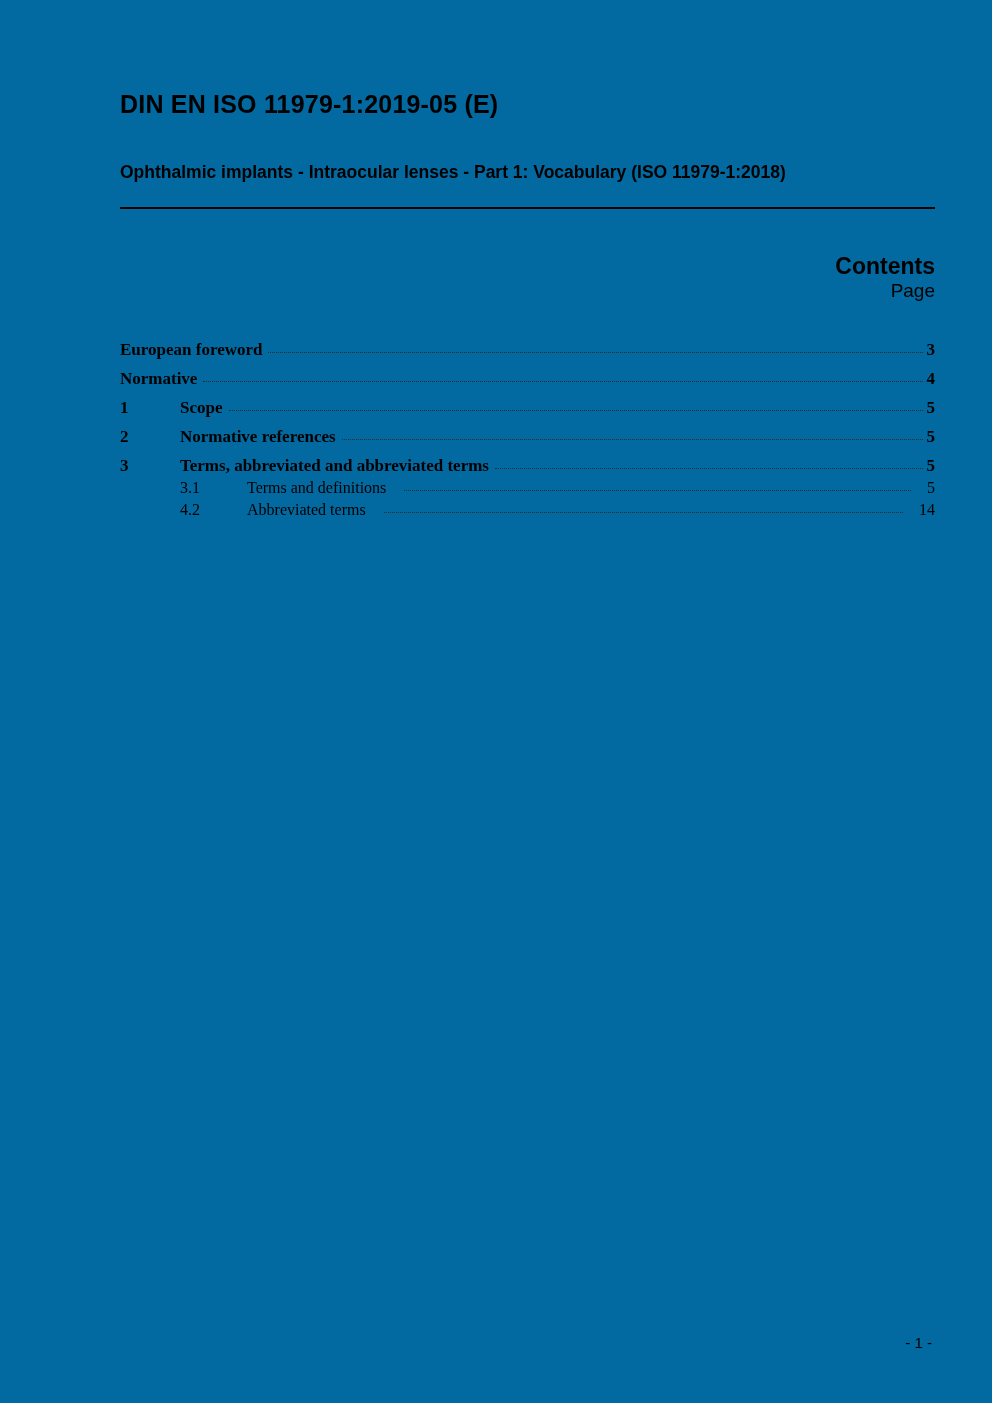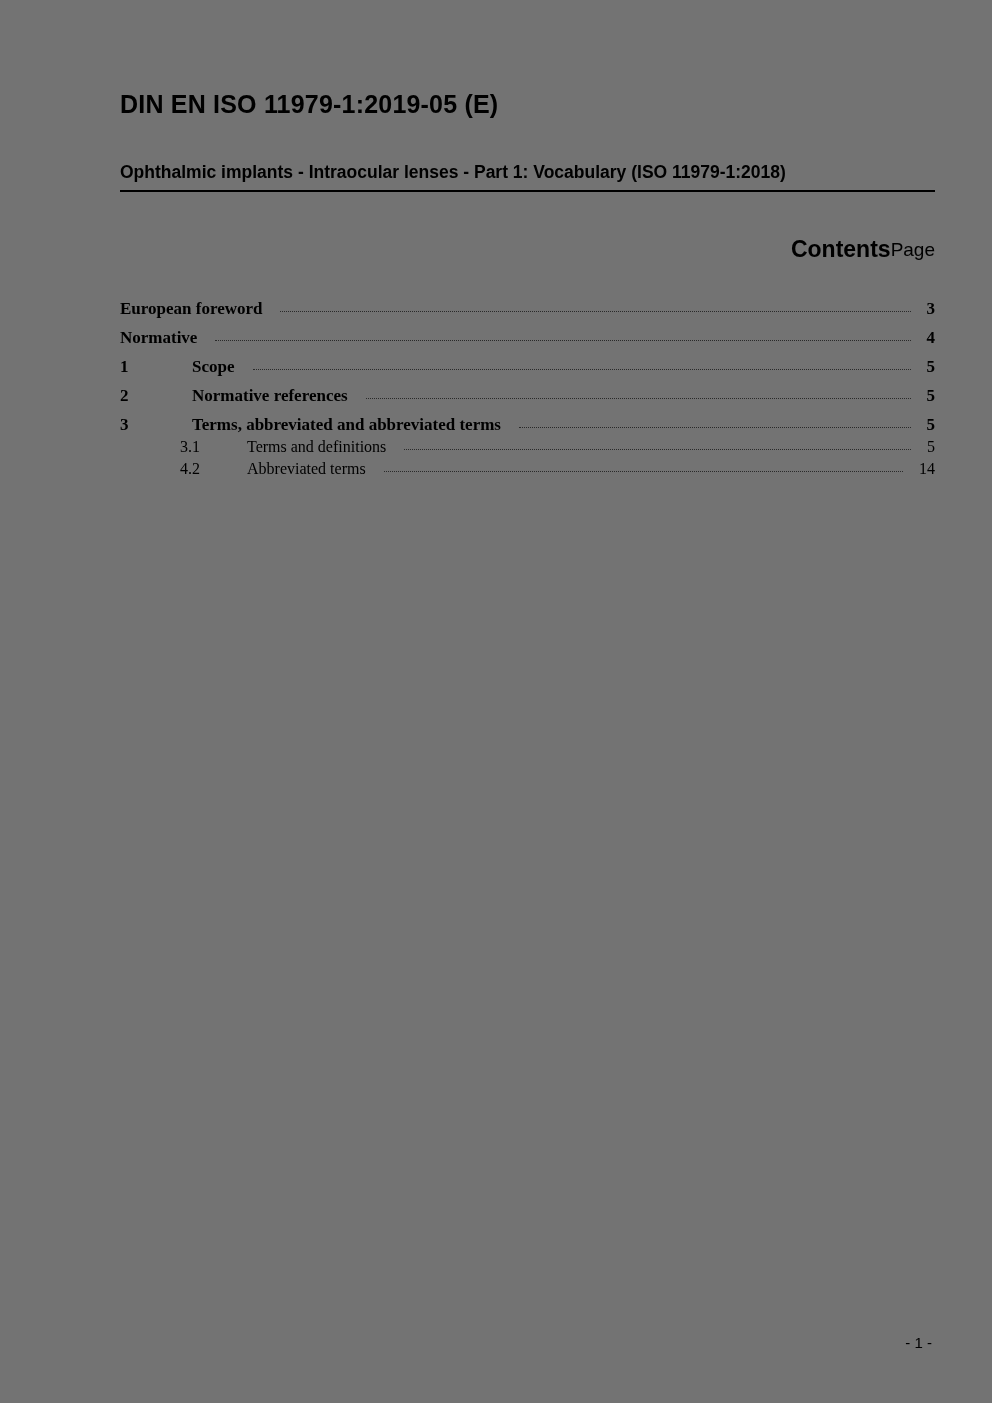--- a/index.html
+++ b/index.html
@@ -9,48 +9,49 @@
     height: 1403px;
     background: #ffffff;
     color: #000000;
     position: relative;
     font-family: "Liberation Serif", serif;
     overflow: hidden;
   }
   .page {
     position: absolute;
     inset: 0;
-    background: #737373;
+    background: #0369a1;
   }
   .content {
     position: absolute;
     left: 120px;
     right: 57px;
     top: 0;
   }
   .doc-code {
     margin-top: 90px;
     font-family: "Liberation Sans", sans-serif;
     font-weight: bold;
     font-size: 25px;
     letter-spacing: 0.2px;
   }
   .doc-title {
     margin-top: 43px;
     font-family: "Liberation Sans", sans-serif;
     font-weight: bold;
     font-size: 17.5px;
-    padding-bottom: 7px;
+    padding-bottom: 24px;
     border-bottom: 2px solid #000;
   }
   .contents-row {
     margin-top: 44px;
     display: flex;
-    justify-content: flex-end;
+    justify-content: flex-start;
     align-items: flex-end;
+    flex-direction: column;
   }
   .contents-heading {
     font-family: "Liberation Sans", sans-serif;
     font-weight: bold;
     font-size: 23px;
   }
   .page-label {
     font-family: "Liberation Sans", sans-serif;
     font-weight: normal;
     font-size: 19px;
@@ -58,21 +59,21 @@
   }
   .toc {
     margin-top: 36px;
   }
   .toc-row {
     display: flex;
     align-items: baseline;
     font-size: 17px;
     line-height: 20px;
   }
-  .toc-row.main { margin-top: 9px; gap: 12px; }
+  .toc-row.main { margin-top: 9px; }
   .toc .toc-row.main:first-child { margin-top: 0; }
   .toc-row.sub { margin-top: 2px; font-size: 16px; }
   .toc-row.bold { font-weight: bold; }
   .toc-num {
     flex: 0 0 60px;
     width: 60px;
   }
   .toc-row.sub { padding-left: 60px; gap: 12px; }
   .toc-row.sub .toc-num { flex: 0 0 55px; width: 55px; }
   .toc-label { white-space: nowrap; }

